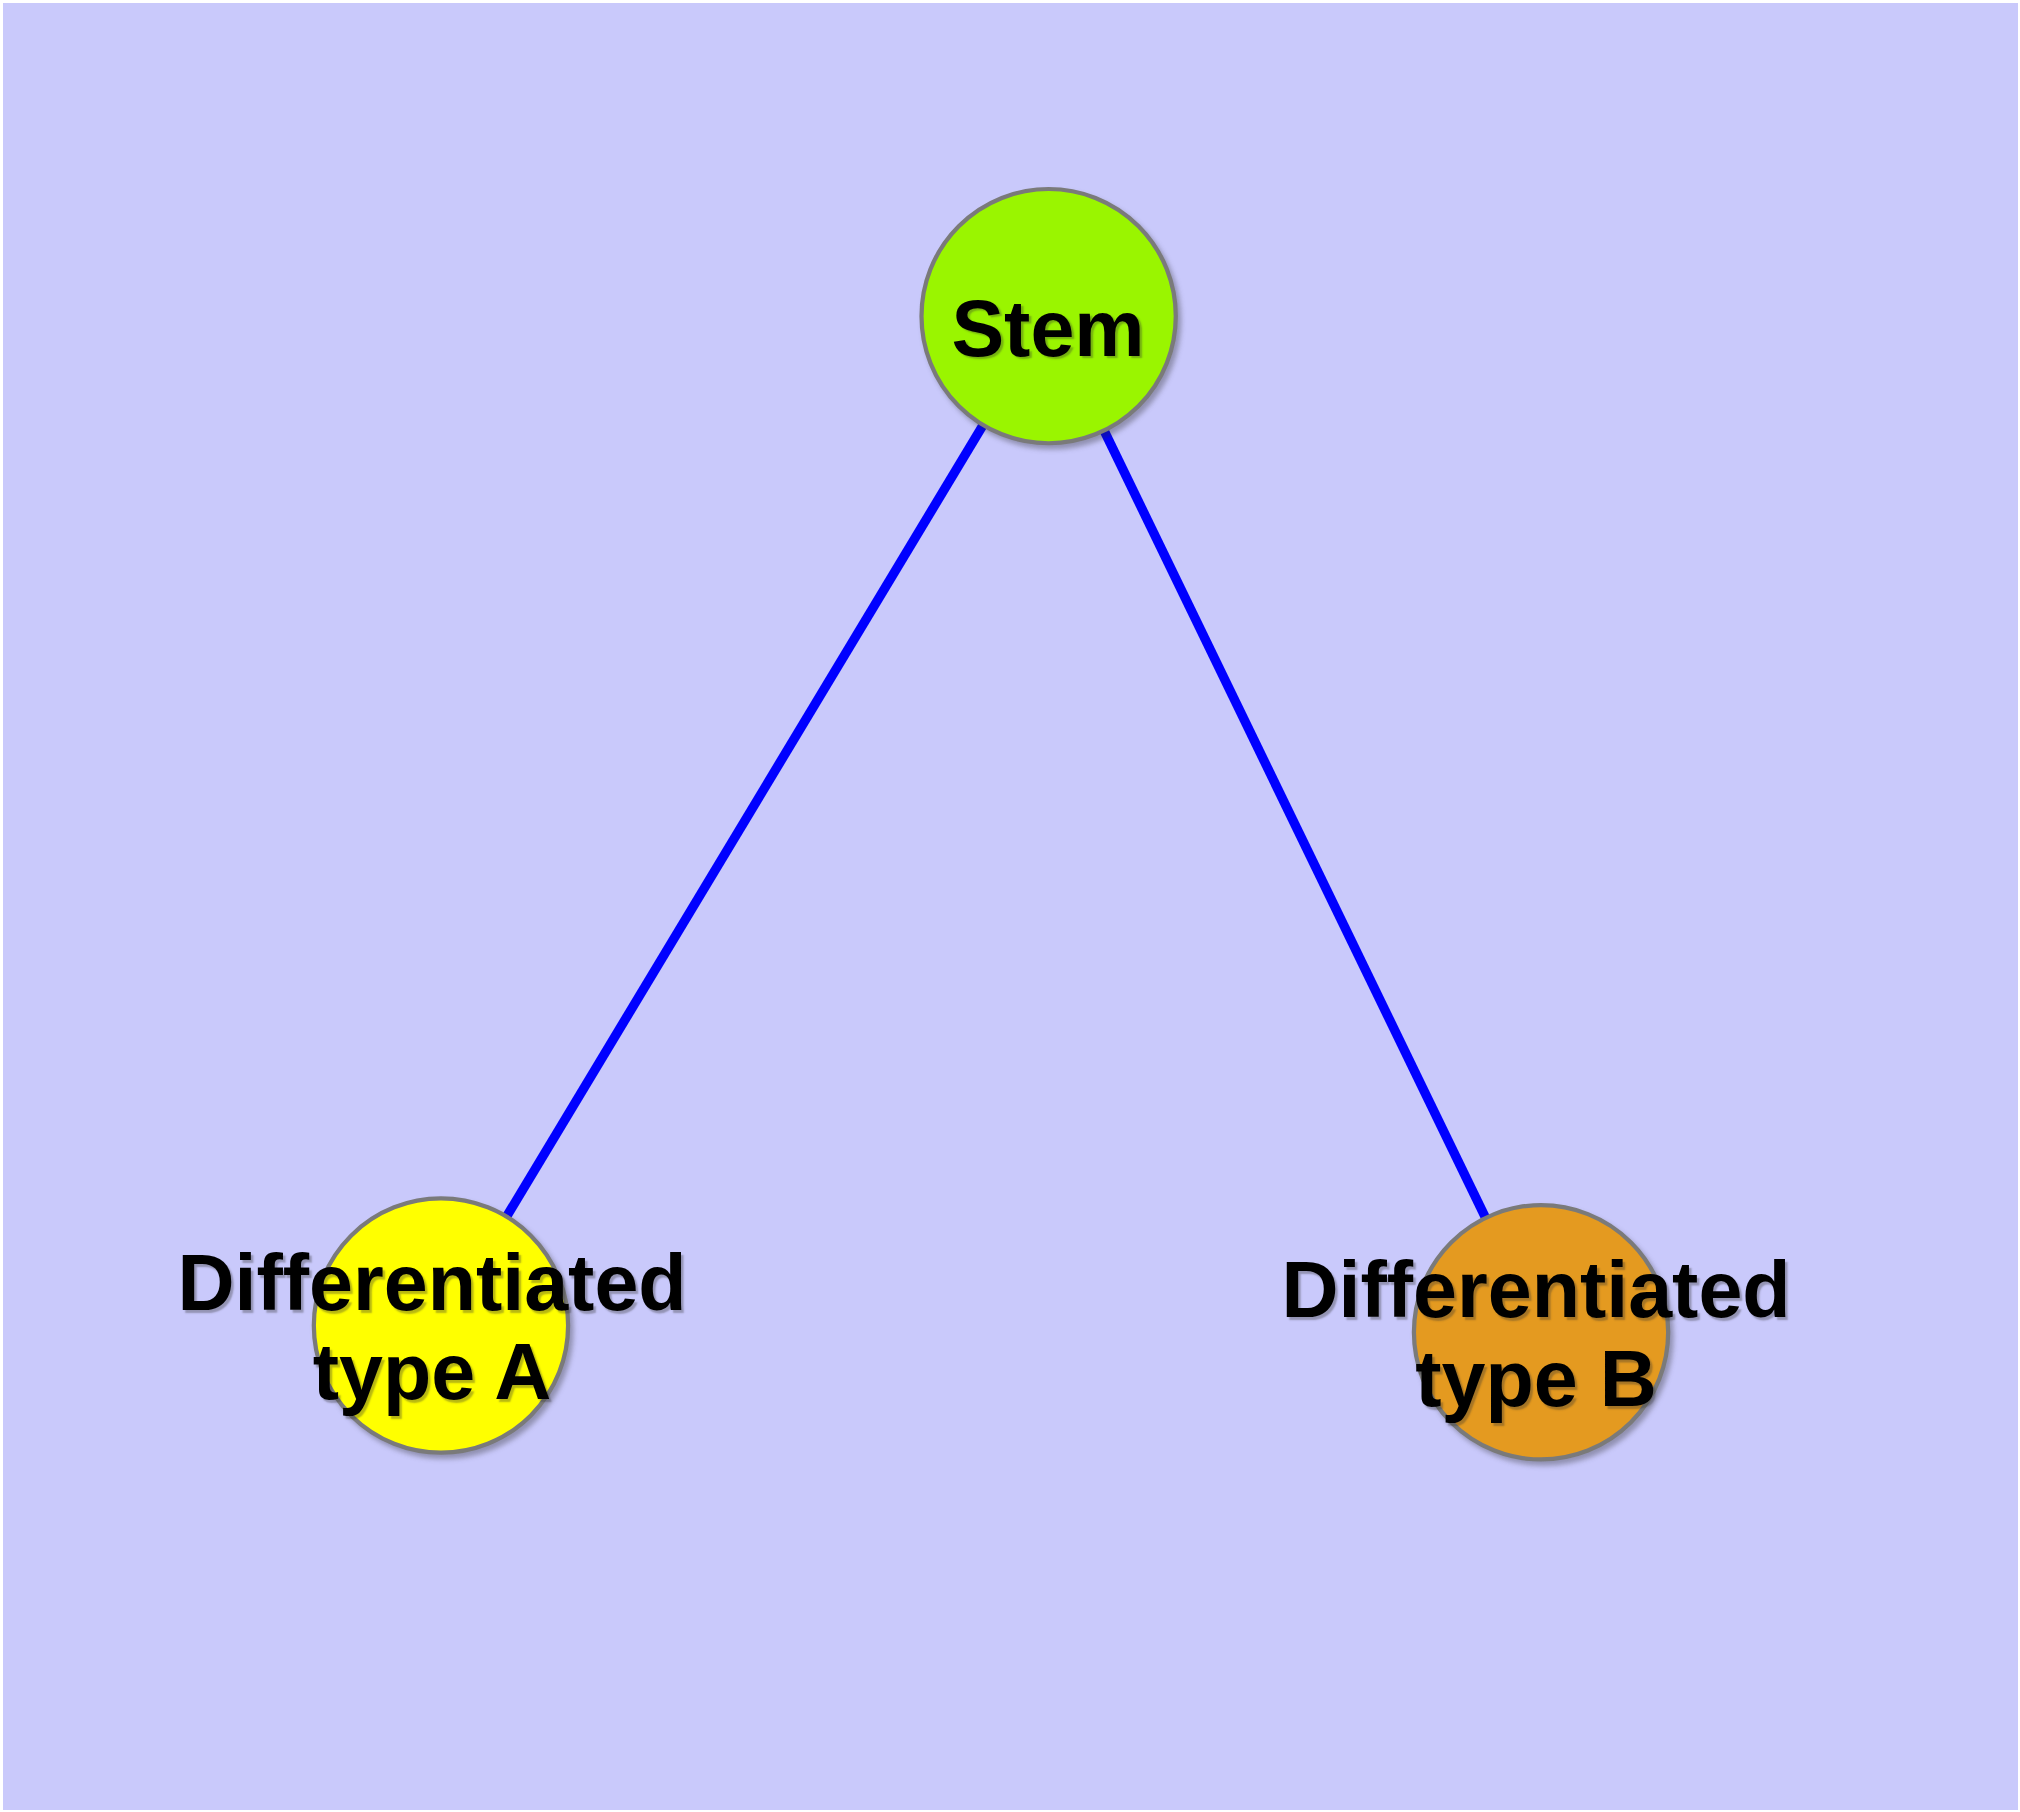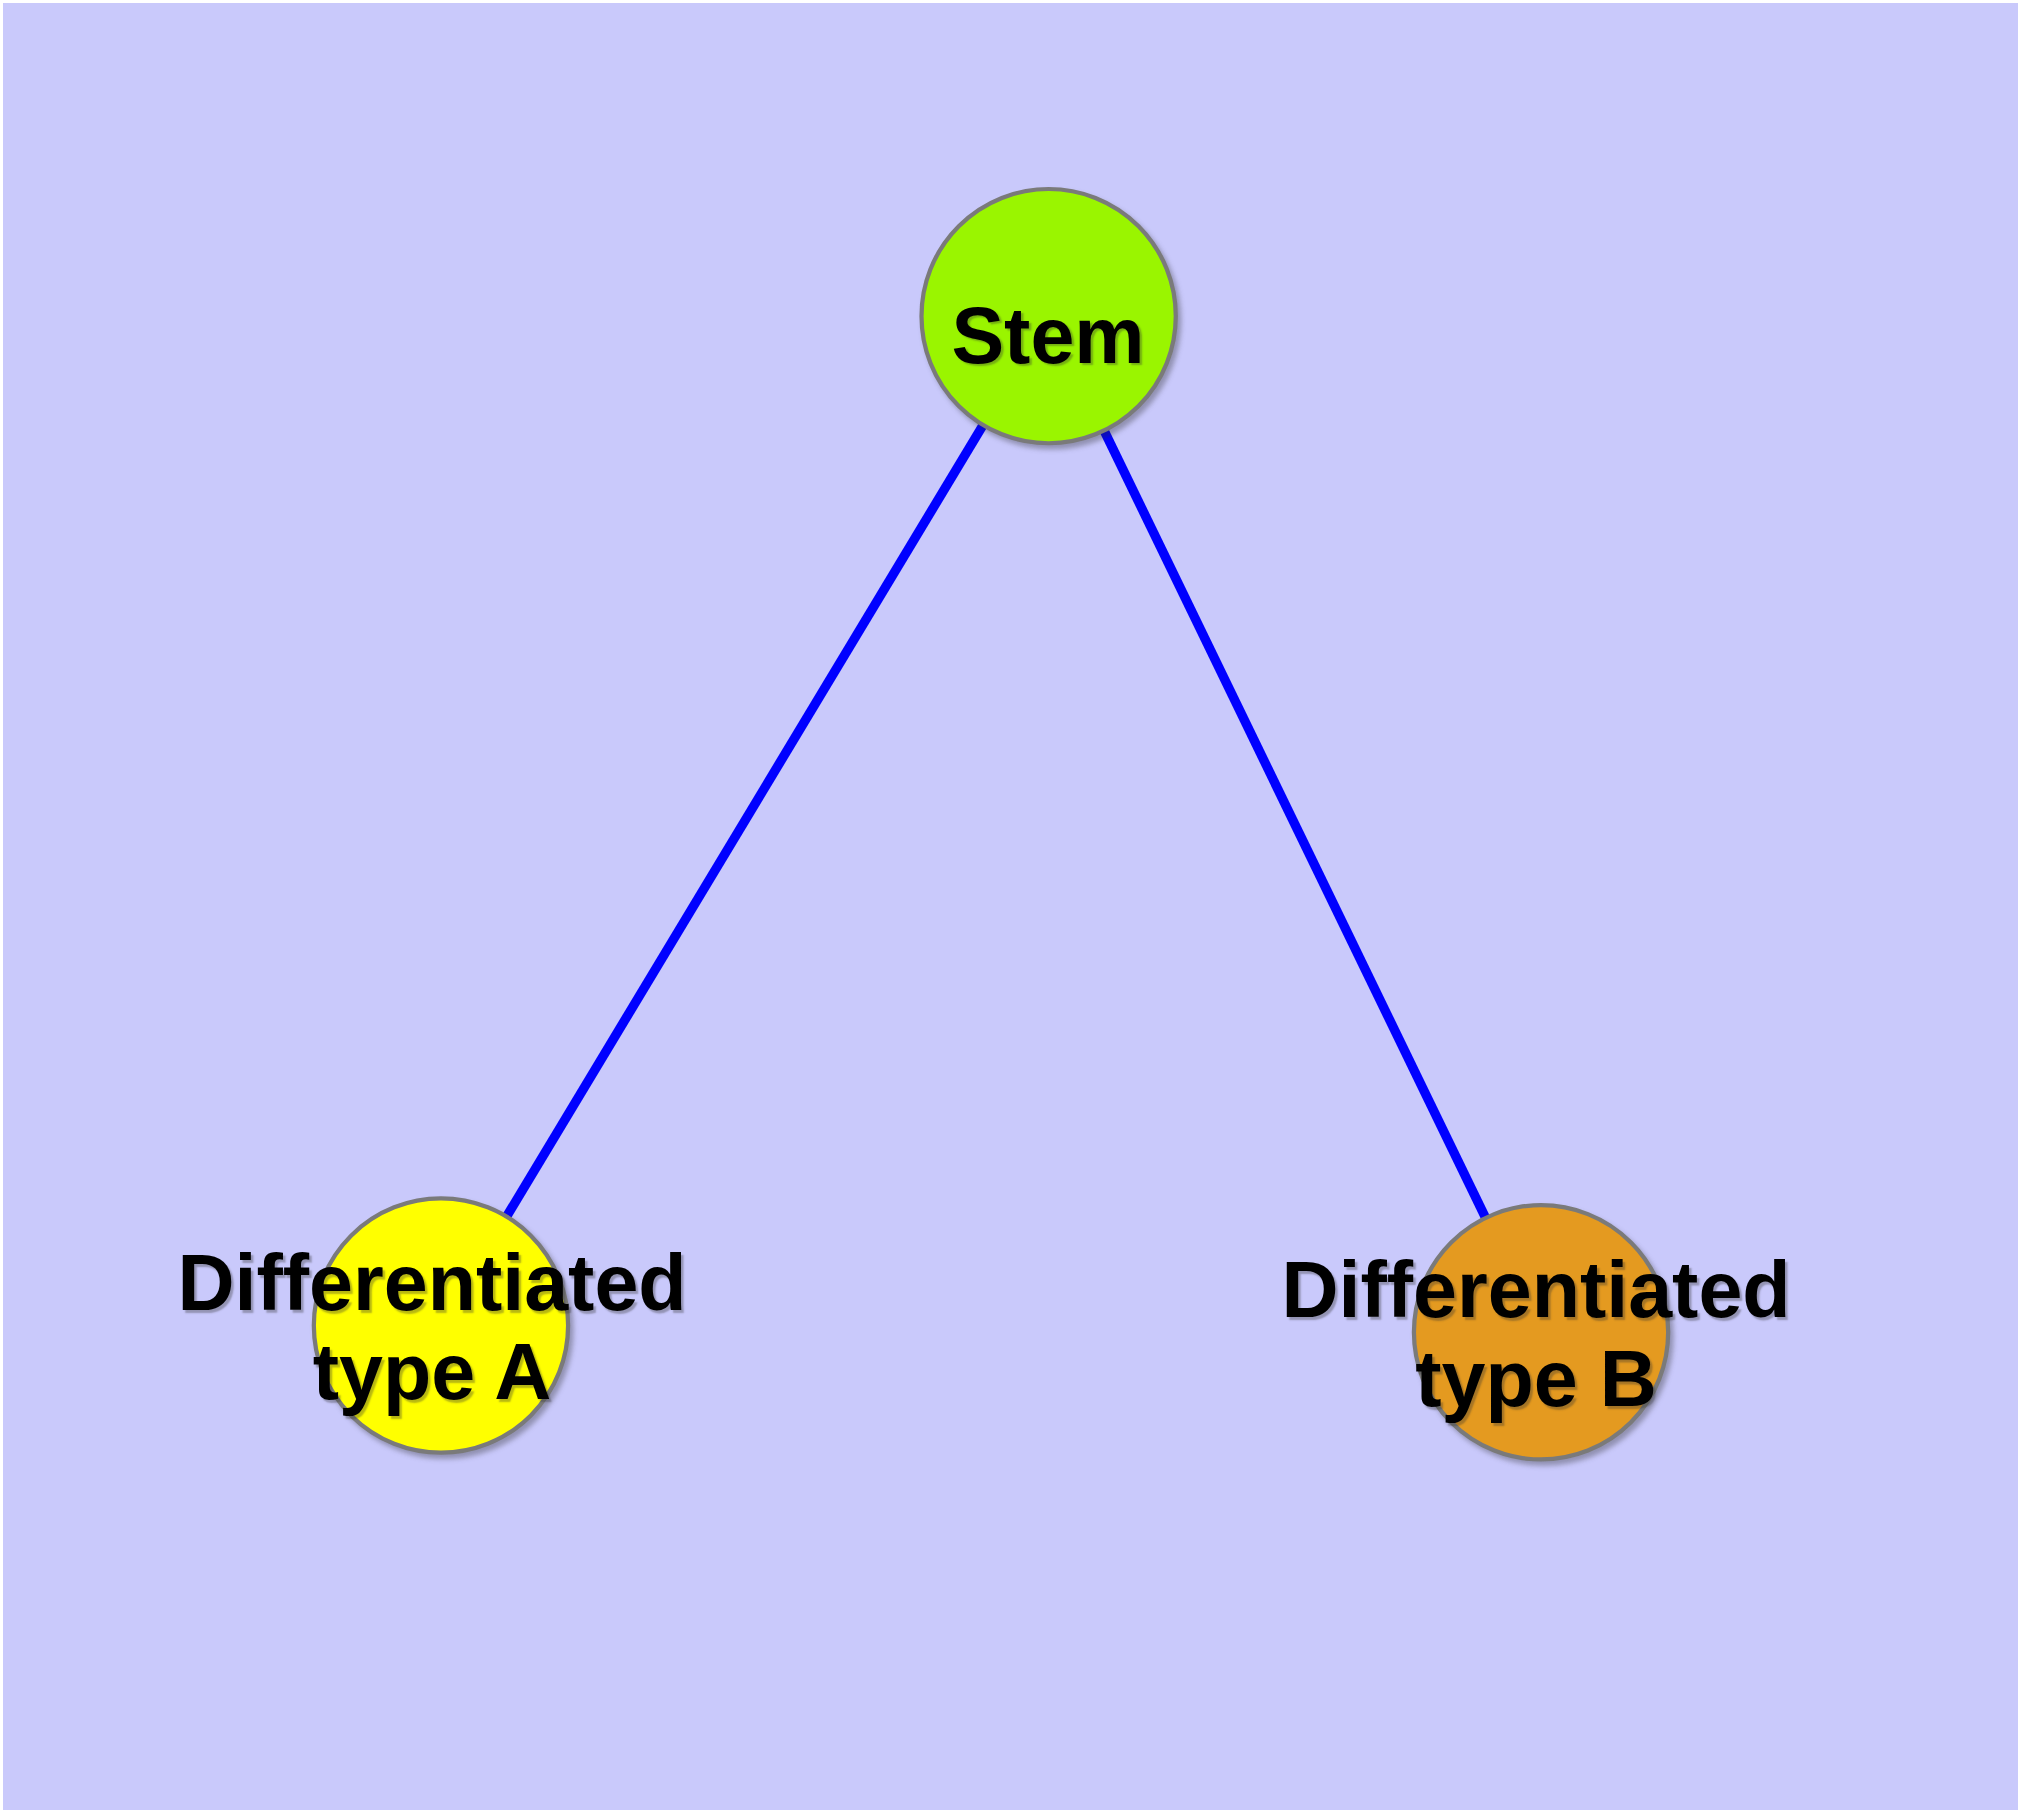--- a/index.html
+++ b/index.html
@@ -31,21 +31,21 @@
     transform: translate(-50%, -50%);
     font-size: 79px;
     line-height: 89px;
     font-weight: bold;
     color: #000000;
     text-align: center;
     white-space: pre-line;
     text-shadow: 2.5px 2.5px 1.7px rgba(50,50,50,0.35);
     pointer-events: none;
   }
-  .label-stem   { left: 1048px; top: 335px; text-align: center;  }
+  .label-stem   { left: 1048px; top: 328px; text-align: center;  }
   .label-type-a { left: 432px;  top: 1327px; }
   .label-type-b { left: 1536px; top: 1334px; }
 </style>
 </head>
 <body>
 
 <div class="panel" style="background: rgb(201, 201, 251);"></div>
 
 <svg class="graph" width="2021" height="1812" viewBox="0 0 2384 2138">
 

